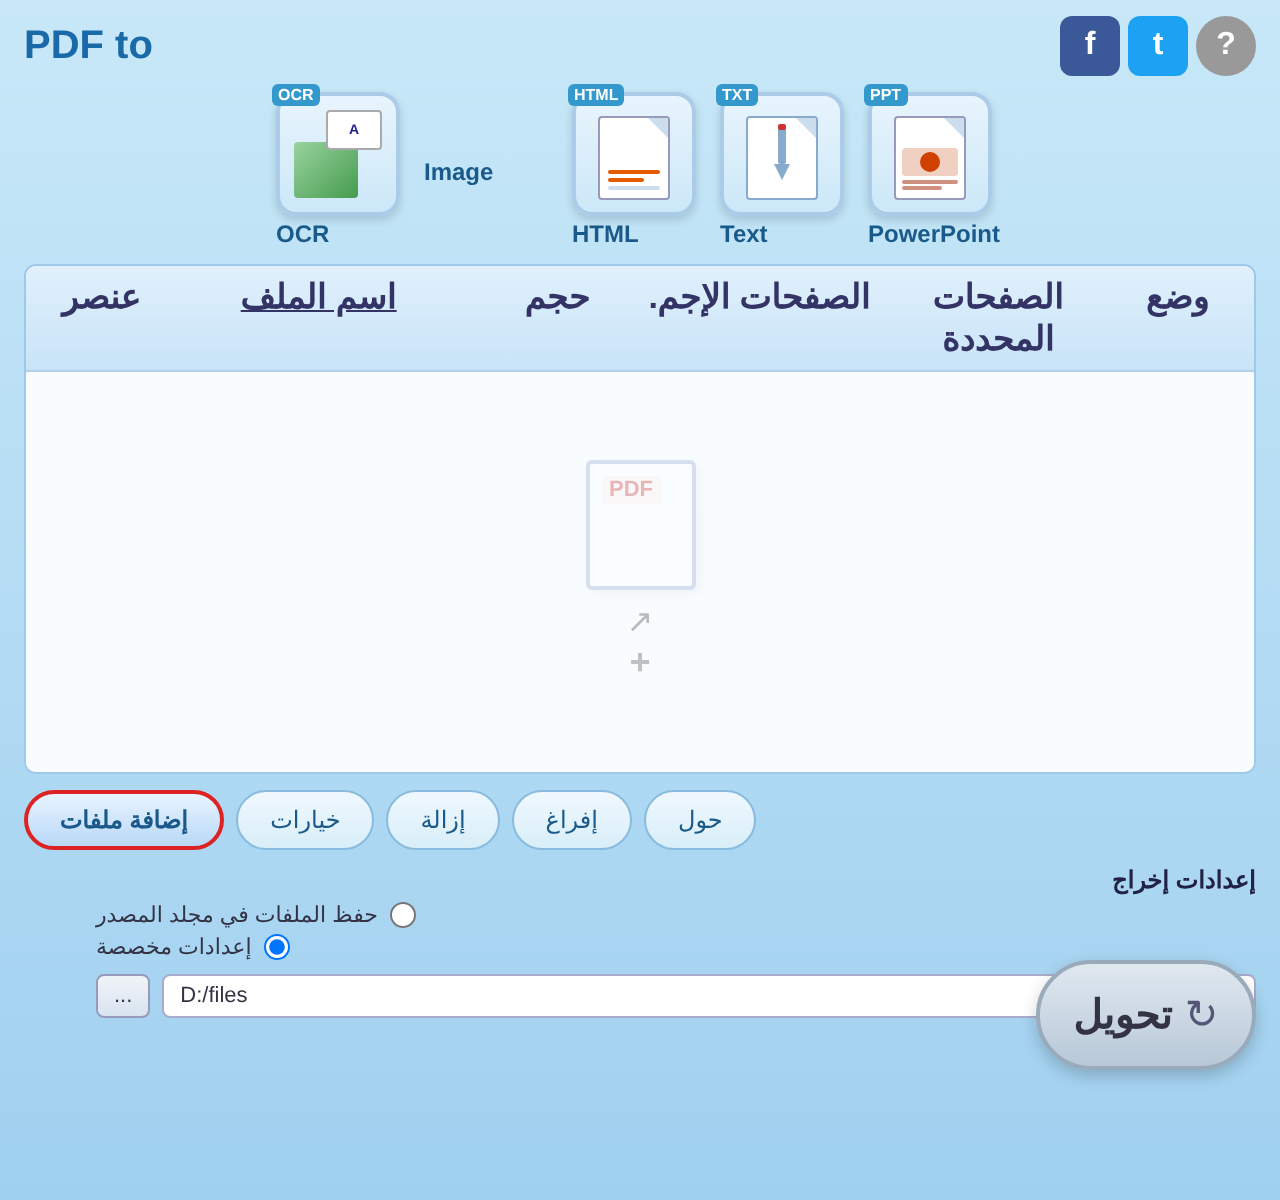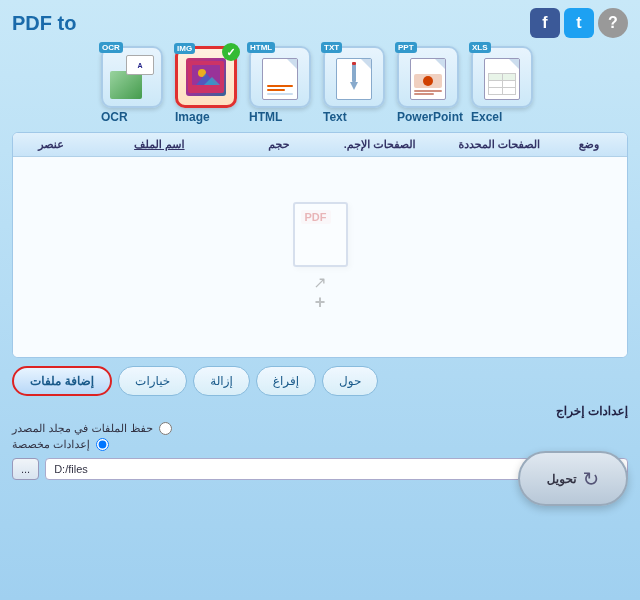--- a/index.html
+++ b/index.html
@@ -133,21 +133,21 @@
     
     .table-header {
       display: flex;
       flex-direction: row-reverse;
       background: linear-gradient(180deg, #e0f0fc 0%, #c8e4f8 100%);
       border-bottom: 1px solid #b0d0e8;
       padding: 5px 8px;
       direction: rtl;
     }
     .th-cell {
-      font-size: 11px;
+      font-size: 17px;
       color: #336;
       font-weight: bold;
       text-align: center;
       padding: 0 4px;
     }
     .th-cell:nth-child(1) { width: 60px; }
     .th-cell:nth-child(2) { flex: 2; }
     .th-cell:nth-child(3) { flex: 1.5; }
     .th-cell:nth-child(4) { flex: 1; }
     .th-cell:nth-child(5) { flex: 1.5; }
@@ -299,34 +299,35 @@
       border: 2px solid #99aabb;
       display: flex;
       align-items: center;
       justify-content: center;
       gap: 6px;
       cursor: pointer;
       box-shadow: 0 3px 8px rgba(0,0,0,0.2);
       direction: rtl;
     }
     .convert-btn-label {
-      font-size: 12px;
+      font-size: 20px;
       font-weight: bold;
       color: #334;
       direction: rtl;
     }
     .convert-icon {
       font-size: 20px;
       color: #557;
     }
 
     
     .bottom-section {
       position: relative;
       padding-bottom: 10px;
+      padding-left: 36px;
     }
 
     
     .ocr-doc-icon {
       position: relative;
       width: 44px;
       height: 44px;
     }
     .ocr-img-layer {
       position: absolute;
@@ -409,33 +410,20 @@
       <span class="format-badge">OCR</span>
       <div class="ocr-doc-icon">
         <div class="ocr-img-layer"></div>
         <div class="ocr-text-layer">A</div>
       </div>
     </div>
     <span class="format-label">OCR</span>
   </div>
 
   <div class="format-item">
-    <div class="format-icon-wrap selected">
-      <span class="format-badge">IMG</span>
-      <div class="format-checkmark">✓</div>
-      <div class="icon-img-bg">
-        <svg width="36" height="32" viewBox="0 0 36 32">
-          <rect width="36" height="32" rx="2" fill="#cc3366"></rect>
-          <rect x="4" y="4" width="28" height="20" rx="1" fill="#993399"></rect>
-          <ellipse cx="14" cy="12" rx="4" ry="4" fill="#ffcc00" opacity="0.8"></ellipse>
-          <polygon points="8,24 18,12 28,24" fill="#3366cc" opacity="0.7"></polygon>
-          <polygon points="16,24 24,16 32,24" fill="#33aacc" opacity="0.7"></polygon>
-        </svg>
-      </div>
-    </div>
     <span class="format-label">Image</span>
   </div>
 
   <div class="format-item">
     <div class="format-icon-wrap">
       <span class="format-badge">HTML</span>
       <div class="doc-icon-wrap">
         <div class="doc-page">
           <div class="doc-page-corner"></div>
           <div class="doc-lines">
@@ -482,41 +470,20 @@
             </div>
             <div style="height:2px;background:#d09080;margin-bottom:1px;border-radius:1px;"></div>
             <div style="height:2px;background:#d09080;width:70%;border-radius:1px;"></div>
           </div>
         </div>
       </div>
     </div>
     <span class="format-label">PowerPoint</span>
   </div>
 
-  <div class="format-item">
-    <div class="format-icon-wrap">
-      <span class="format-badge">XLS</span>
-      <div class="doc-icon-wrap">
-        <div class="doc-page">
-          <div class="doc-page-corner"></div>
-          <div style="padding:4px 3px;">
-            <div style="display:grid;grid-template-columns:1fr 1fr;gap:1px;background:#ccc;border:1px solid #ccc;">
-              <div style="background:#e8f4e8;height:6px;"></div>
-              <div style="background:#e8f4e8;height:6px;"></div>
-              <div style="background:white;height:6px;"></div>
-              <div style="background:white;height:6px;"></div>
-              <div style="background:white;height:6px;"></div>
-              <div style="background:white;height:6px;"></div>
-            </div>
-          </div>
-        </div>
-      </div>
-    </div>
-    <span class="format-label">Excel</span>
-  </div>
 
 
 </div>
 
 <div class="main-area">
   <div class="table-header">
     <div class="th-cell">عنصر</div>
     <div class="th-cell" style="flex:2;text-decoration:underline;">اسم الملف</div>
     <div class="th-cell" style="flex:1;">حجم</div>
     <div class="th-cell" style="flex:1.5;">الصفحات الإجم.</div>

